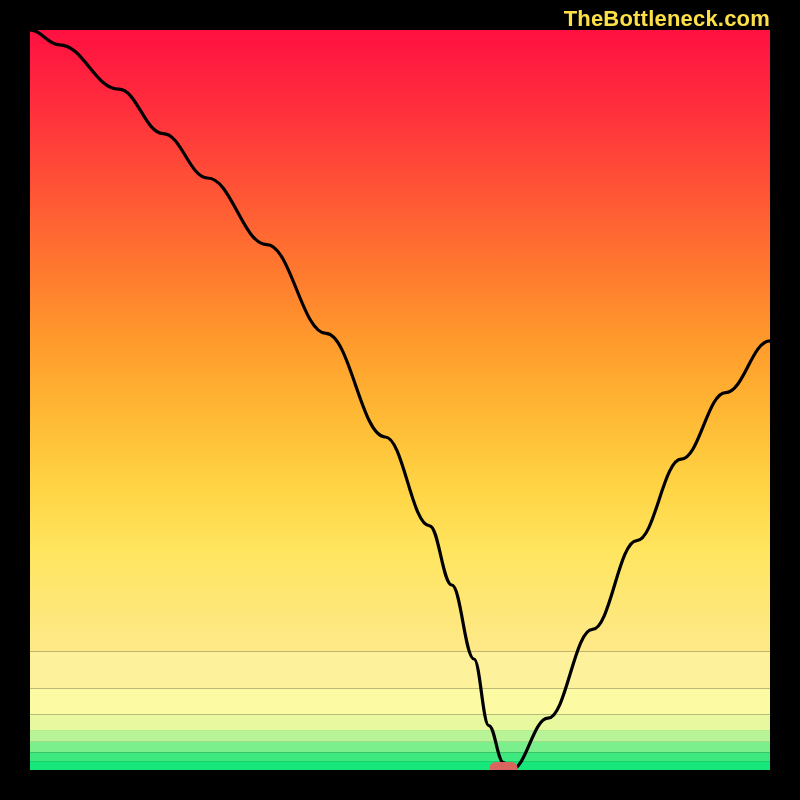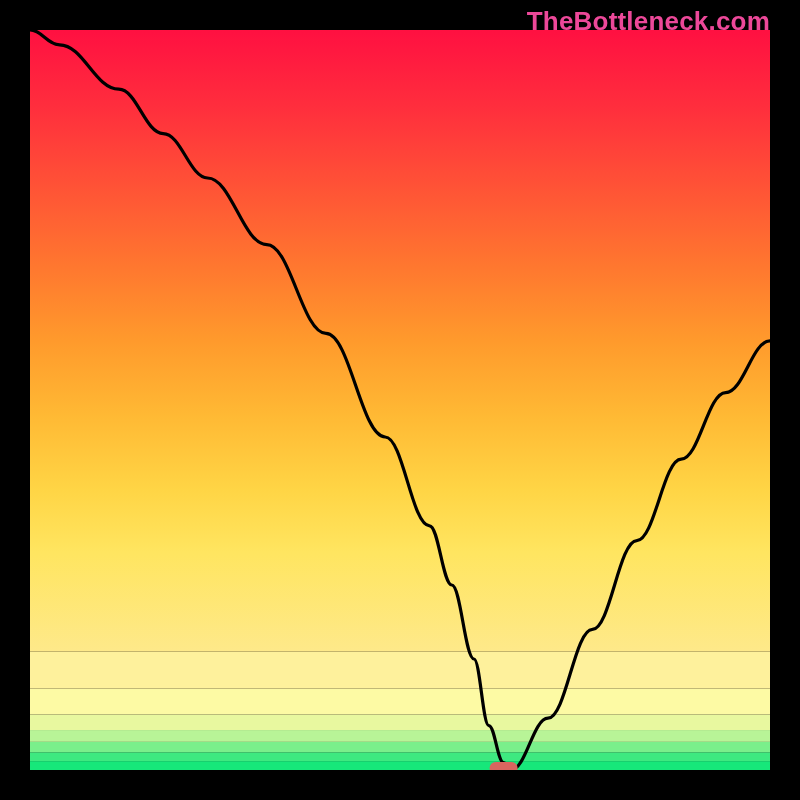--- a/index.html
+++ b/index.html
@@ -26,22 +26,22 @@
   }
   .plot-svg {
     display: block;
     width: 740px;
     height: 740px;
   }
   .watermark {
     position: absolute;
     top: 6px;
     right: 30px;
-    color: #ec4899;
-    font-size: 26px;
+    color: #fde047;
+    font-size: 22px;
     font-weight: 600;
     letter-spacing: 0.2px;
     font-family: Arial, Helvetica, sans-serif;
   }
 </style>
 </head>
 <body>
 
 <div class="outer">
   <div class="watermark">TheBottleneck.com</div>

